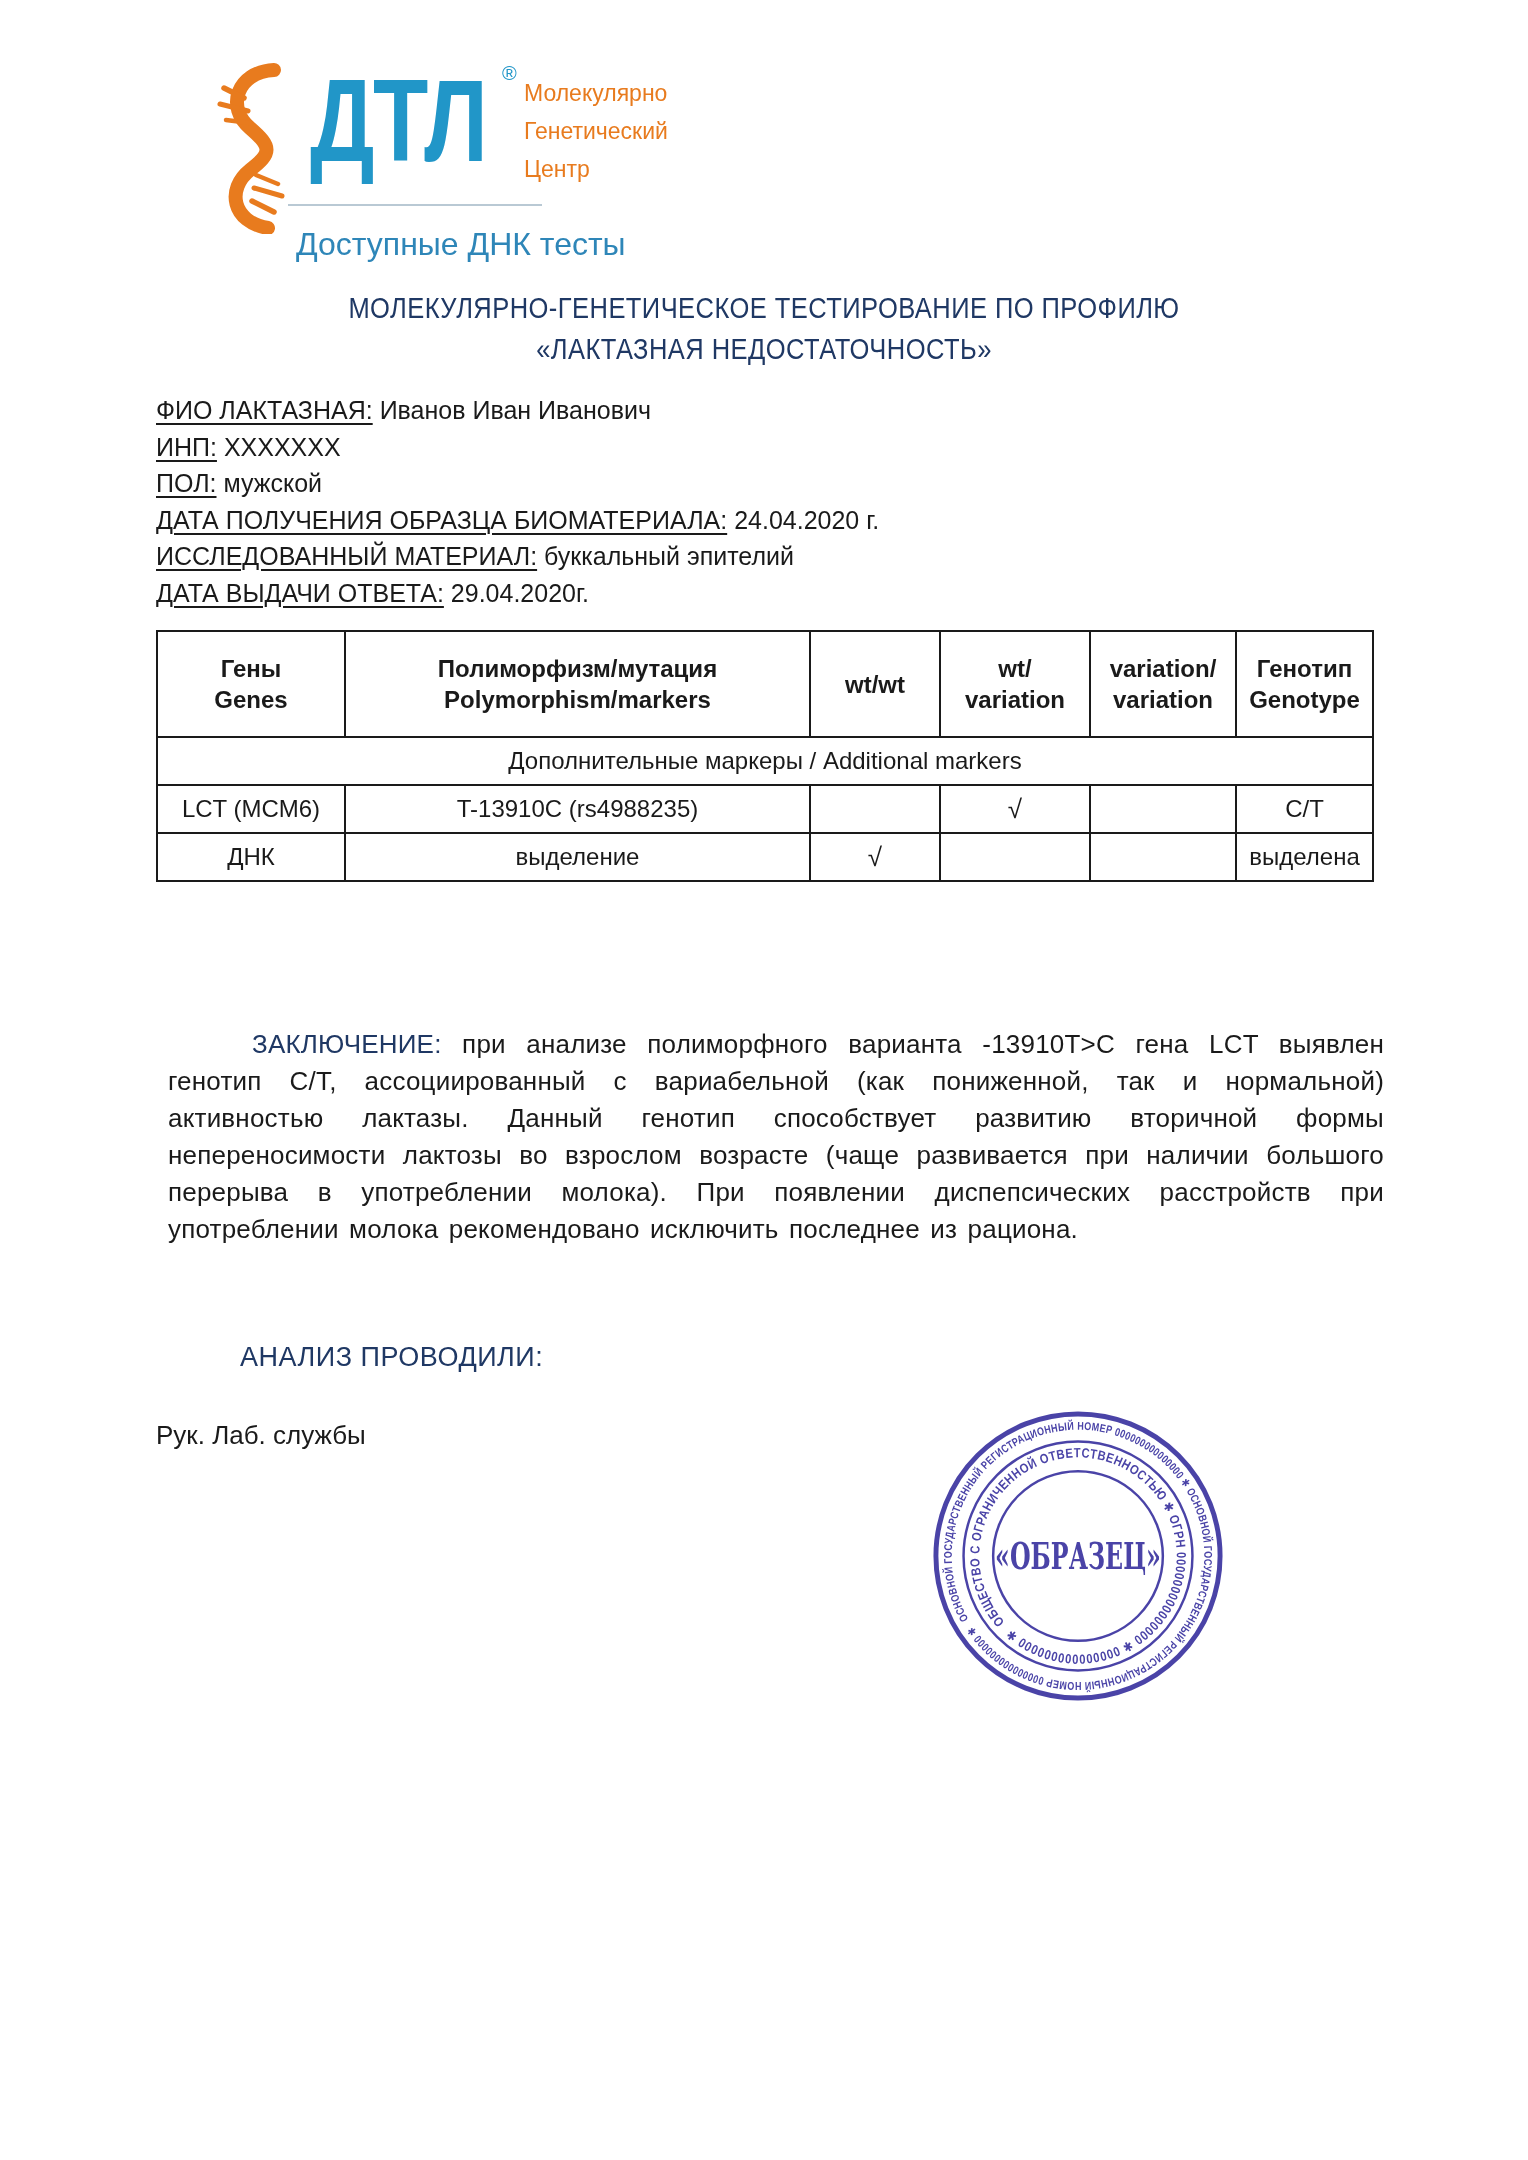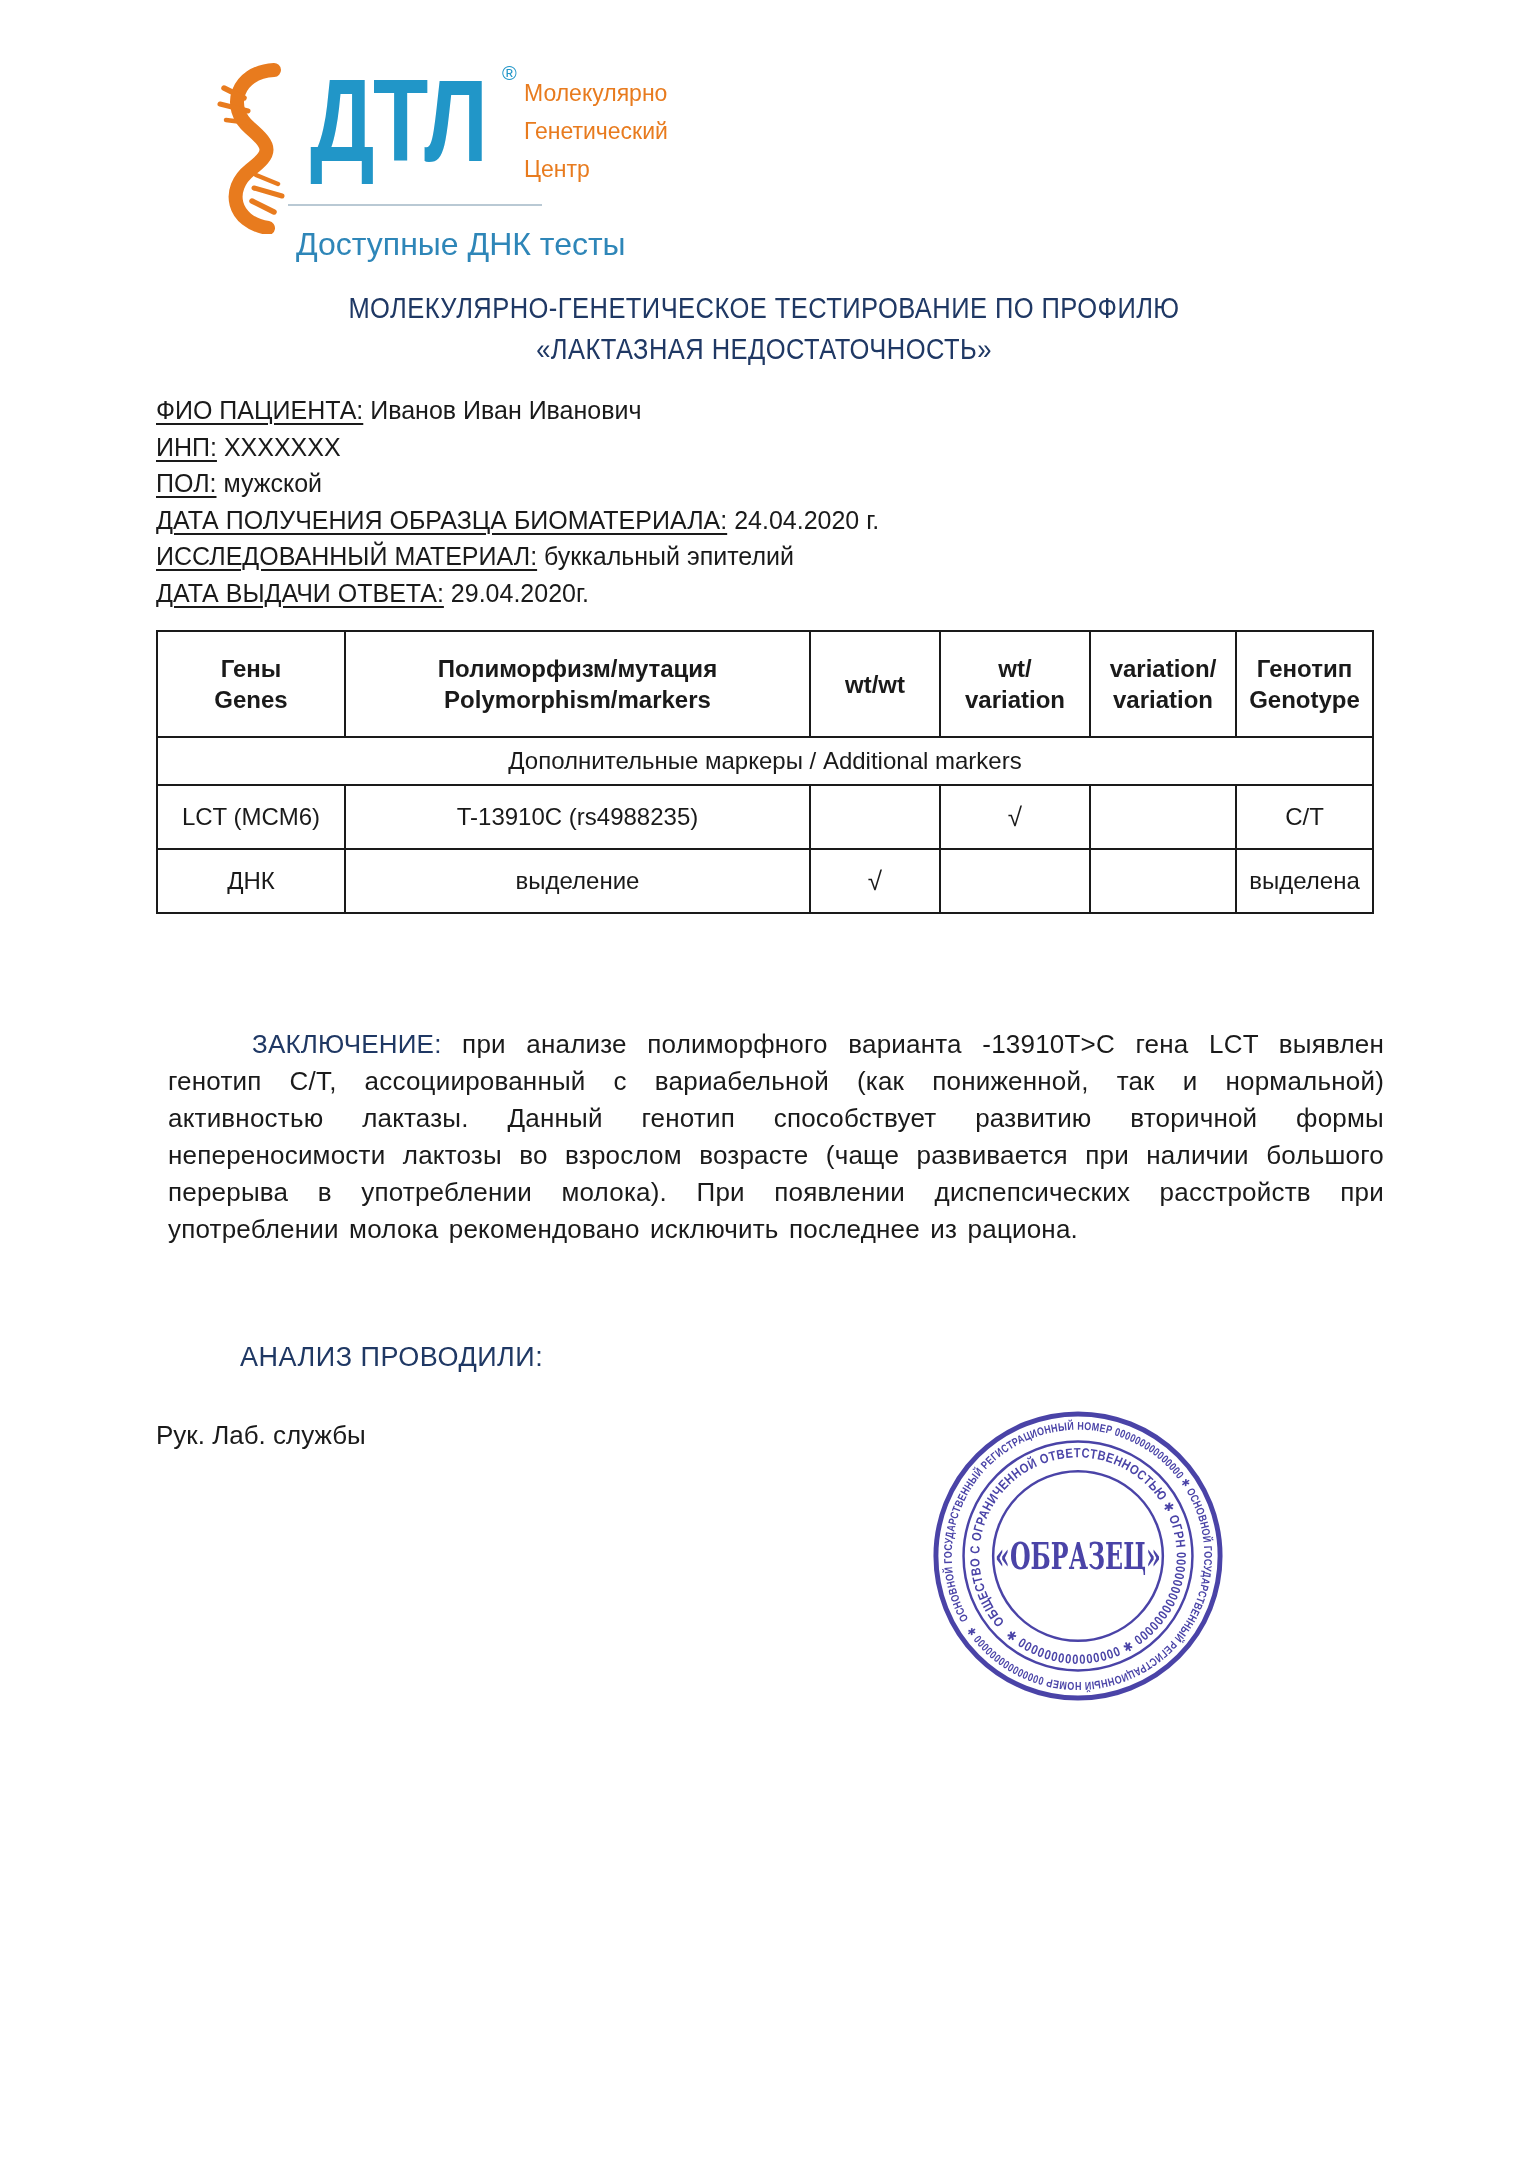--- a/index.html
+++ b/index.html
@@ -28,21 +28,21 @@
   .patient { position:absolute; top:392px; left:156px; font-size:25px; line-height:36.5px; }
   .patient .lbl { text-decoration:underline; text-underline-offset:4px; text-decoration-thickness:2px; }
 
   
   .results { position:absolute; top:630px; left:156px; width:1216px;
              border-collapse:collapse; table-layout:fixed; font-size:24px; }
   .results th, .results td { border:2px solid #1a1a1a; text-align:center; vertical-align:middle;
                              padding:0 8px; }
   .results th { font-weight:700; line-height:31px; height:106px; }
   .results .section-row td { height:48px; font-weight:400; }
-  .results .data-row td { height:64px; }
+  .results .data-row td { height:48px; }
   .results .genotype-h { word-break:break-all; padding:0 9px; line-height:31px; }
   .results .check { font-size:26px; }
 
   
   .conclusion { position:absolute; top:1026px; left:168px; width:1216px;
                 font-size:26px; line-height:37px; text-align:justify; text-indent:84px;
                 letter-spacing:0.2px; word-spacing:3px; }
   .navy { color:#1f3864; }
 
   
@@ -83,21 +83,21 @@
     <div class="tagline-rule"></div>
     <div class="tagline">Доступные ДНК тесты</div>
   </div>
 
   <div class="doc-title">
     <div>МОЛЕКУЛЯРНО-ГЕНЕТИЧЕСКОЕ ТЕСТИРОВАНИЕ ПО ПРОФИЛЮ</div>
     <div>«ЛАКТАЗНАЯ НЕДОСТАТОЧНОСТЬ»</div>
   </div>
 
   <div class="patient">
-    <div><span class="lbl">ФИО ПАЦИЕНТА:</span> <span>Иванов Иван Иванович</span></div>
+    <div><span class="lbl">ФИО ЛАКТАЗНАЯ:</span> <span>Иванов Иван Иванович</span></div>
     <div><span class="lbl">ИНП:</span> <span>XXXXXXX</span></div>
     <div><span class="lbl">ПОЛ:</span> <span>мужской</span></div>
     <div><span class="lbl">ДАТА ПОЛУЧЕНИЯ ОБРАЗЦА БИОМАТЕРИАЛА:</span> <span>24.04.2020 г.</span></div>
     <div><span class="lbl">ИССЛЕДОВАННЫЙ МАТЕРИАЛ:</span> <span>буккальный эпителий</span></div>
     <div><span class="lbl">ДАТА ВЫДАЧИ ОТВЕТА:</span> <span>29.04.2020г.</span></div>
   </div>
 
   <table class="results">
     <colgroup>
       <col style="width:188px">

